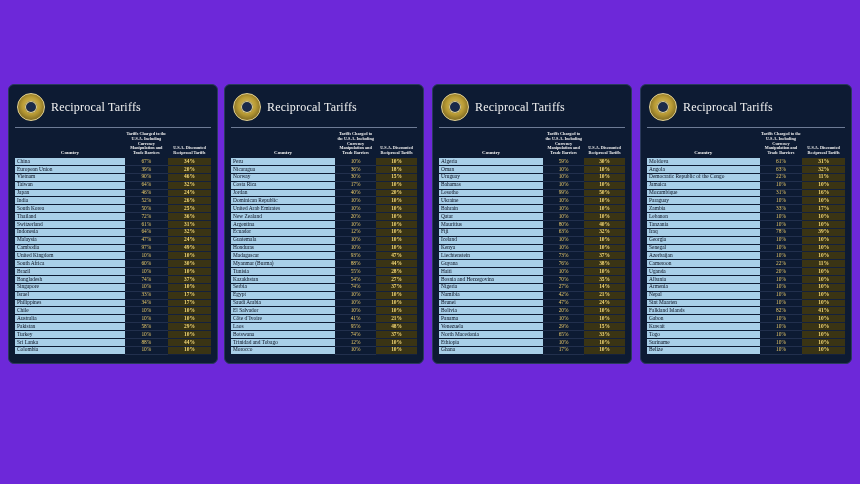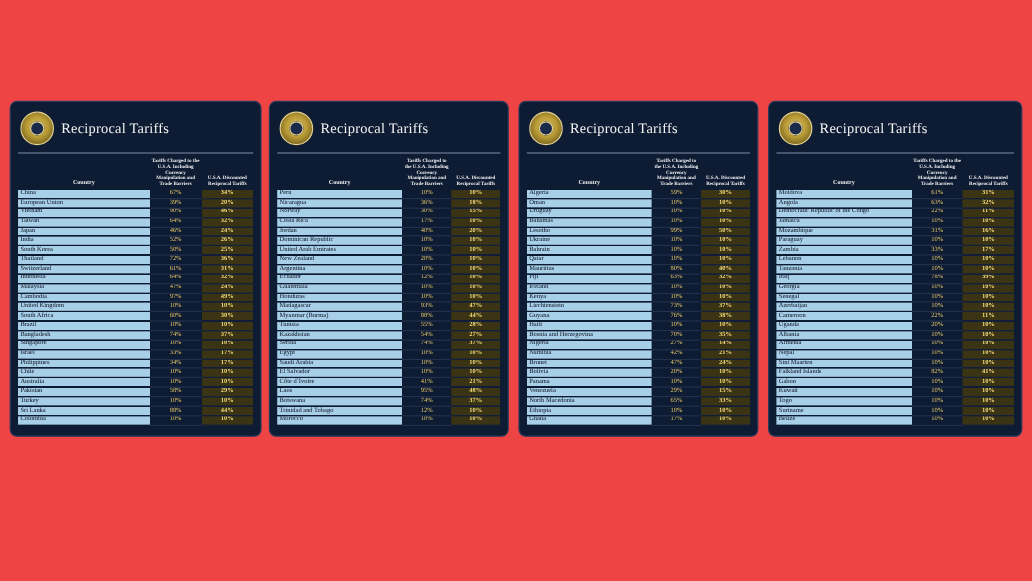--- a/index.html
+++ b/index.html
@@ -2,21 +2,21 @@
 <html><head>
 <meta charset="utf-8">
 <style>
   html,body{margin:0;padding:0;}
   body{
     width:860px;height:484px;
     background:#14213d;
     font-family:"Liberation Serif", serif;
     overflow:hidden;
   }
-  #stage{position:relative;width:860px;height:484px;background:#ef4444;}
+  #stage{position:relative;width:860px;height:484px;background:#6d28d9;}
 
   .panel{
     position:absolute;
     top:84px;
     width:200px;
     background:#0d1b33;
     border:1px solid #2a3a5c;
     border-radius:6px;
     padding:6px 6px 8px 6px;
     box-sizing:border-box;

